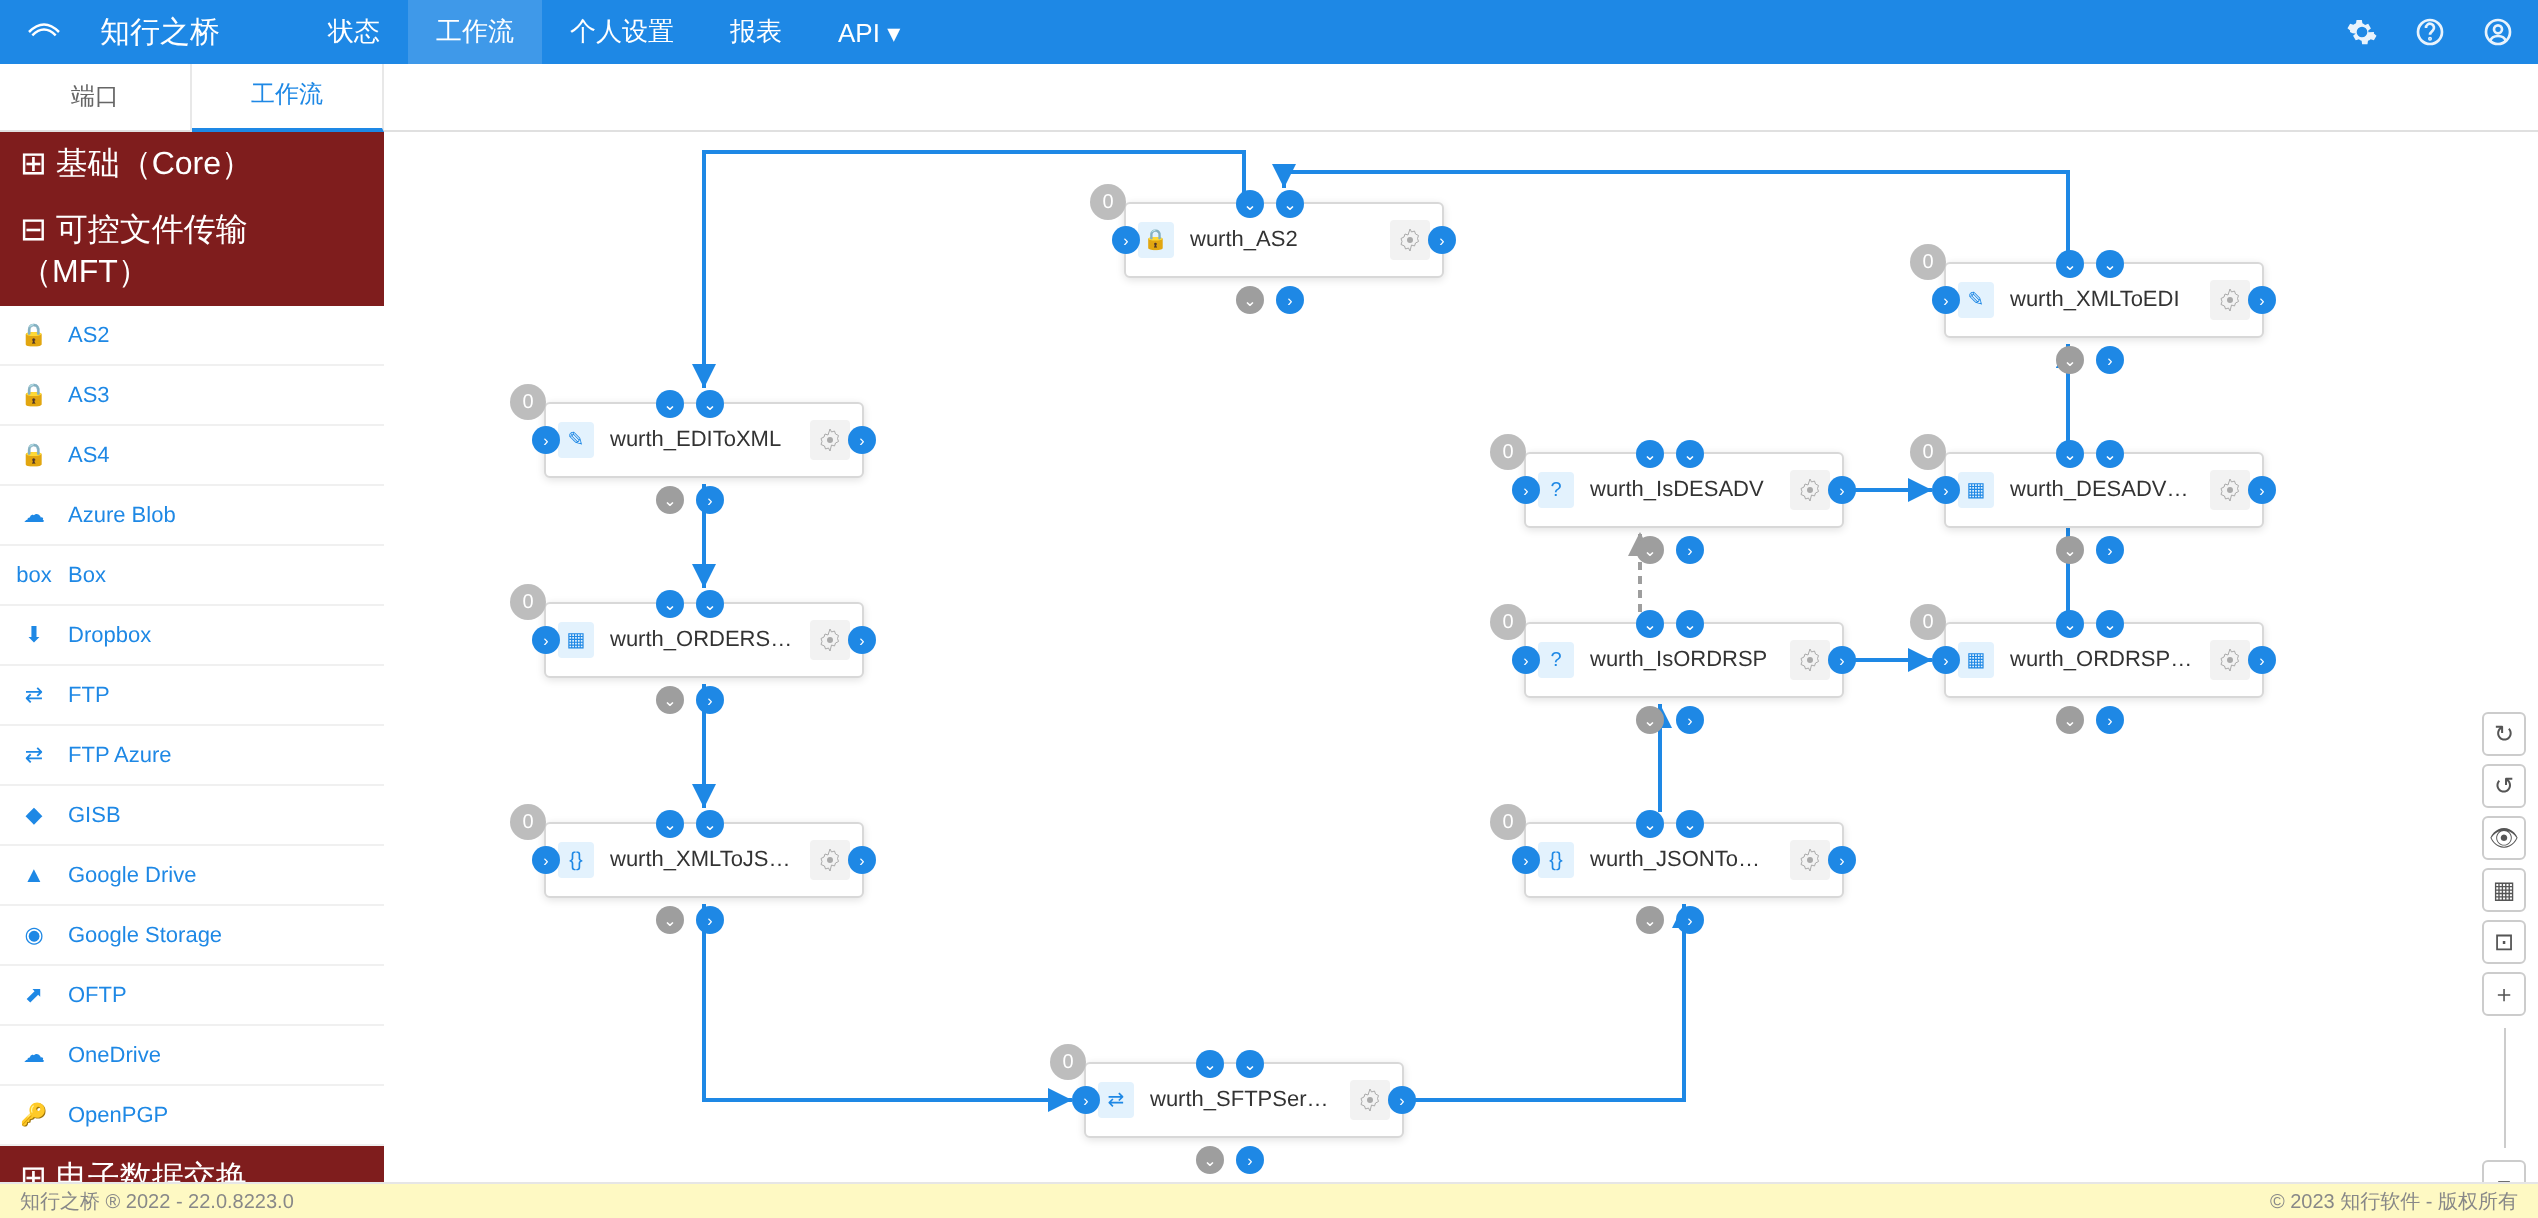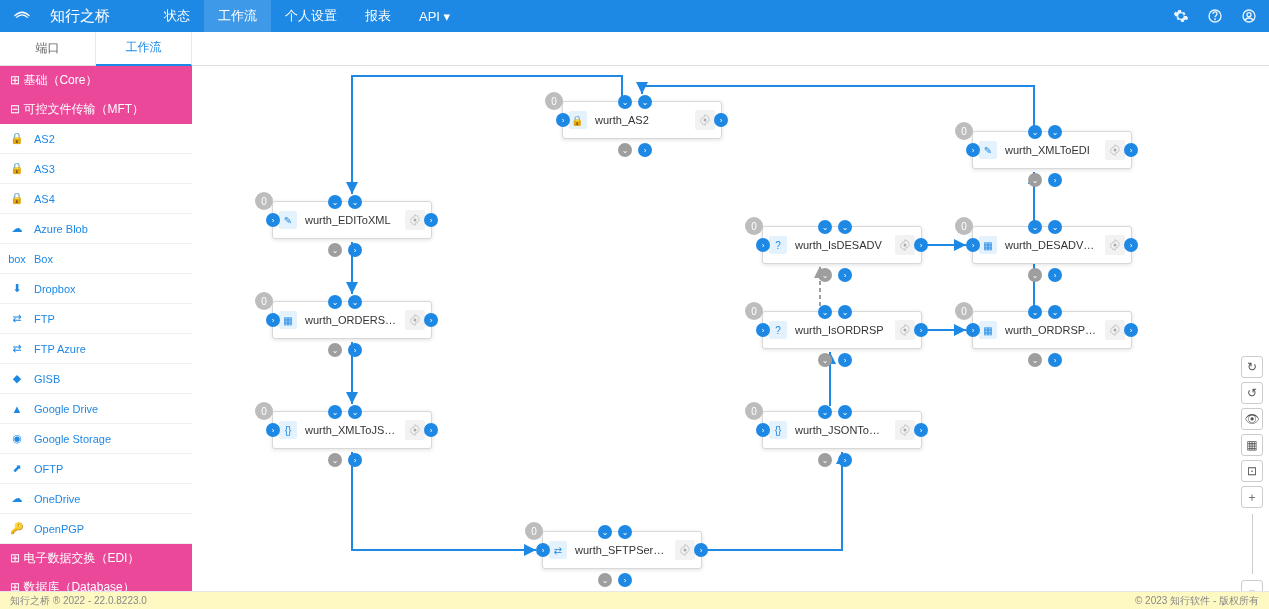--- a/index.html
+++ b/index.html
@@ -22,21 +22,21 @@
 .subtab.active { color:#1e88e5; border-bottom:2px solid #1e88e5; }
 .workspace { margin-left:auto; display:flex; align-items:center; gap:8px; padding-right:10px; }
 .workspace-label { color:#555; }
 .workspace-select { border:1px solid #ccc; height:24px; padding:0 8px; min-width:120px; display:flex; align-items:center; justify-content:space-between; background:#fff; cursor:pointer; border-radius:2px; font-size:11px; color:#444;}
 .workspace-gear { width:24px; height:24px; border:1px solid #ccc; display:flex; align-items:center; justify-content:center; cursor:pointer; border-radius:2px; background:#fff;}
 
 .main { display:flex; height: calc(609px - 32px - 34px - 18px); position:relative; }
 
 
 .sidebar { width:192px; background:#1e88e5; color:#fff; overflow-y:auto; font-size:12px; }
-.side-cat { padding:6px 10px; background:#ec4899; cursor:pointer; font-size:12px; }
+.side-cat { padding:6px 10px; background:#7f1d1d; cursor:pointer; font-size:16px; }
 .side-list { background:#fff; }
 .side-item { height:30px; display:flex; align-items:center; padding:0 10px; gap:10px; color:#1e88e5; border-bottom:1px solid #f0f0f0; cursor:grab; font-size:11px; }
 .side-item .sicon { width:14px; height:14px; display:inline-flex; align-items:center; justify-content:center; }
 .collapse-handle { position:absolute; left:192px; top:50%; transform:translateY(-50%); width:14px; height:40px; background:#888; color:#fff; display:flex; align-items:center; justify-content:center; cursor:pointer; font-size:10px; border-radius:0 3px 3px 0;}
 
 
 .canvas { flex:1; background:#fff; position:relative; overflow:hidden; }
 .canvas svg.edges { position:absolute; inset:0; width:100%; height:100%; }
 
 .node { position:absolute; width:160px; background:#fff; border:1px solid #d8d8d8; border-radius:3px; box-shadow:0 1px 4px rgba(0,0,0,0.12); }

